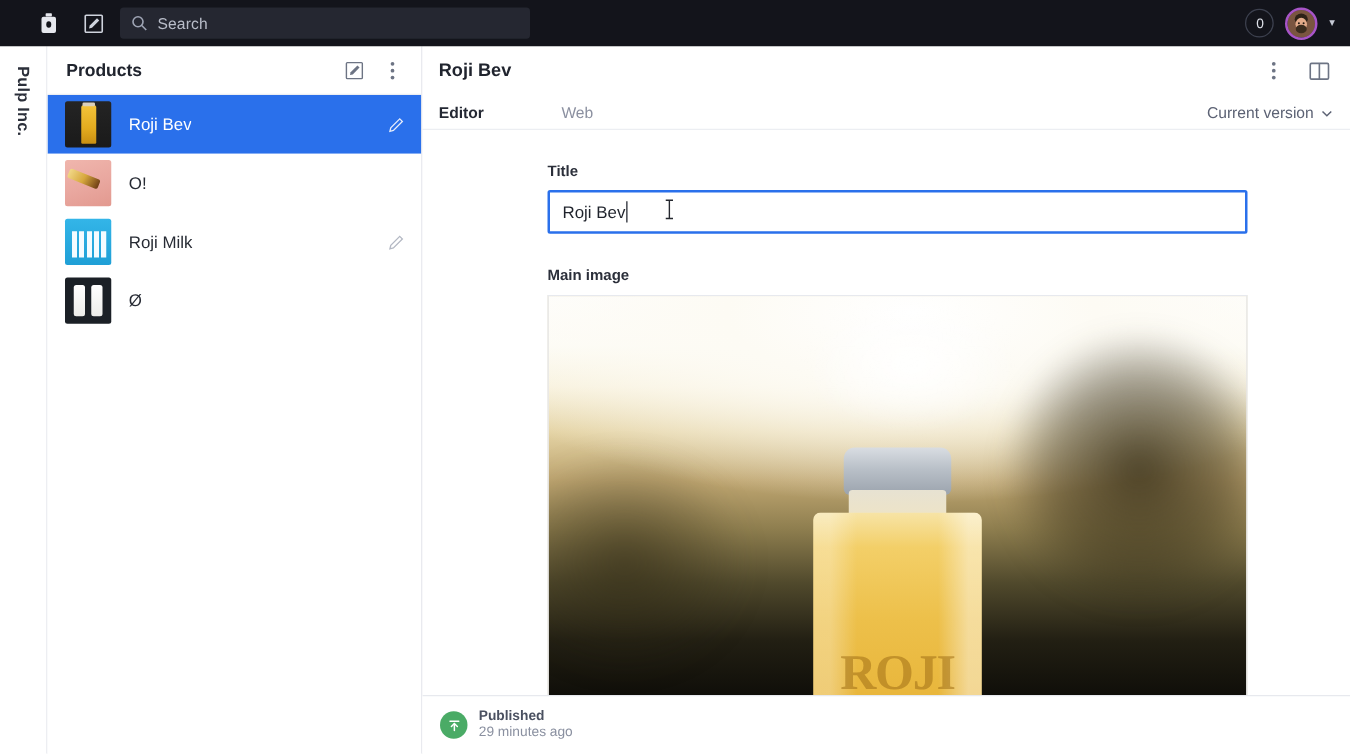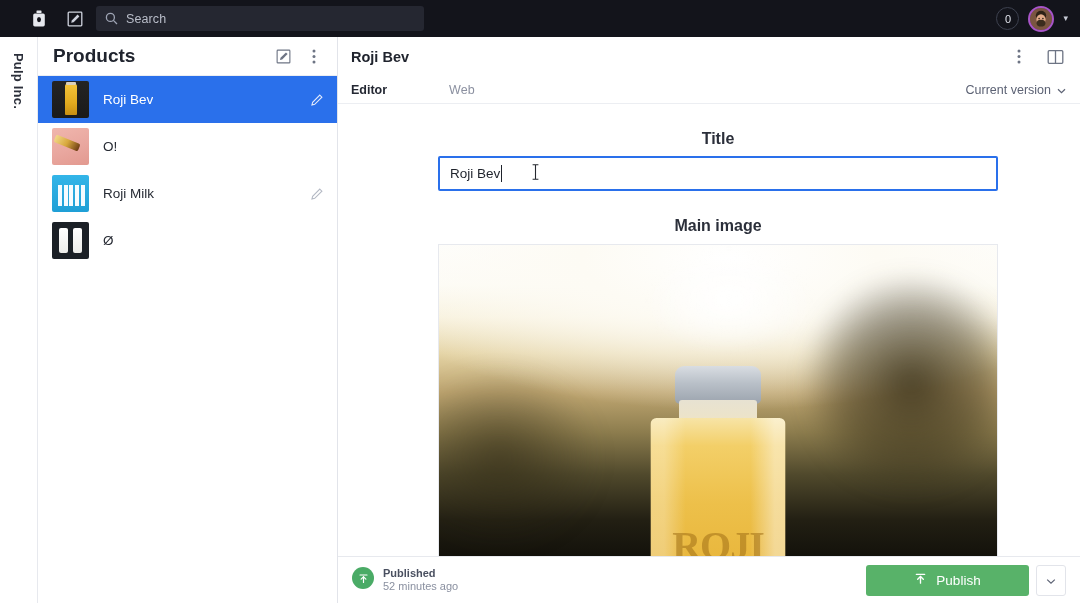--- a/index.html
+++ b/index.html
@@ -96,21 +96,21 @@
     border-right: 1px solid #e2e4ea;
     display: flex; flex-direction: column;
     min-height: 0;
   }
   .pane-head {
     height: 39px; flex: 0 0 39px;
     display: flex; align-items: center;
     padding: 0 12px 0 15px;
     border-bottom: 1px solid #eceef2;
   }
-  .pane-title { font-size: 19px; font-weight: 700; color: #20242e; }
+  .pane-title { font-size: 14px; font-weight: 700; color: #20242e; }
   .pane-head-actions { margin-left: auto; display: flex; align-items: center; gap: 9px; }
   .hicon {
     width: 22px; height: 22px;
     display: flex; align-items: center; justify-content: center;
     color: #6d7484; cursor: pointer;
   }
   .pane-list { flex: 1 1 auto; overflow: hidden; }
 
   .prow {
     height: 47px;
@@ -218,22 +218,22 @@
   .doc-body {
     flex: 1 1 auto; min-height: 0;
     border-top: 1px solid #eceef2;
     position: relative; overflow: hidden;
   }
   .form-col {
     position: absolute;
     left: 100px; top: 0; right: 82px; bottom: 0;
   }
   .field-label {
-    font-size: 16px; font-weight: 700; color: #2b2f3a;
-    margin-top: 26px; margin-bottom: 8px; text-align: center;
+    font-size: 12px; font-weight: 700; color: #2b2f3a;
+    margin-top: 26px; margin-bottom: 8px;
   }
   .text-input {
     height: 35px;
     border: 2px solid #2a70eb; border-radius: 2px;
     background: #fff;
     display: flex; align-items: center;
     padding: 0 10px;
     position: relative;
     cursor: text;
   }
@@ -319,21 +319,21 @@
   
   .bottombar {
     position: absolute; left: 0; right: 0; bottom: 0;
     height: 47px;
     background: #ffffff;
     border-top: 1px solid #e7e9ee;
     display: flex; align-items: center;
     padding: 0 14px 0 14px;
     z-index: 20;
   }
-  .status-item { display: flex; align-items: flex-start; gap: 9px; }
+  .status-item { display: flex; align-items: center; gap: 9px; }
   .status-dot {
     width: 22px; height: 22px; border-radius: 50%;
     display: flex; align-items: center; justify-content: center;
     color: #fff;
   }
   .dot-green { background: #4aab66; }
   .dot-yellow { background: #f6e8a8; color: #c8a22b; }
   .status-text { line-height: 1.18; }
   .status-text .l1 { font-size: 11px; font-weight: 700; color: #4a5060; }
   .status-text .l2 { font-size: 11px; color: #8a90a0; }
@@ -532,41 +532,22 @@
         <div class="status-item">
           <div class="status-dot dot-green">
             <svg width="11" height="11" viewBox="0 0 12 12" fill="none" stroke="#ffffff" stroke-width="1.3" stroke-linecap="round">
               <path d="M2.2 2.2h7.6"></path>
                 <path d="M6 4.3v6"></path>
                 <path d="M3.4 6.7 6 4.1l2.6 2.6"></path>
             </svg>
           </div>
           <div class="status-text">
             <div class="l1">Published</div>
-            <div class="l2">52 minutes ago</div>
-          </div>
-        </div>
-
-
-        <div class="publish-wrap">
-          <button class="btn-publish">
-            <span>
-              <svg width="13" height="13" viewBox="0 0 12 12" fill="none" stroke="#ffffff" stroke-width="1.25" stroke-linecap="round">
-                <path d="M2.2 2.2h7.6"></path>
-                  <path d="M6 4.3v6"></path>
-                  <path d="M3.4 6.7 6 4.1l2.6 2.6"></path>
-              </svg>
-            </span>
-            <span>Publish</span>
-          </button>
-          <div class="btn-chev">
-            <span>
-              <svg width="10" height="7" viewBox="0 0 10 7" fill="none" stroke="#5c6274" stroke-width="1.2">
-                <path d="M1.2 1.6 5 5.2 8.8 1.6"></path>
-              </svg>
-            </span>
-          </div>
-        </div>
+            <div class="l2">29 minutes ago</div>
+          </div>
+        </div>
+
+
       </div>
 
     </div>
   </div>
 </div>
 
 </body></html>

